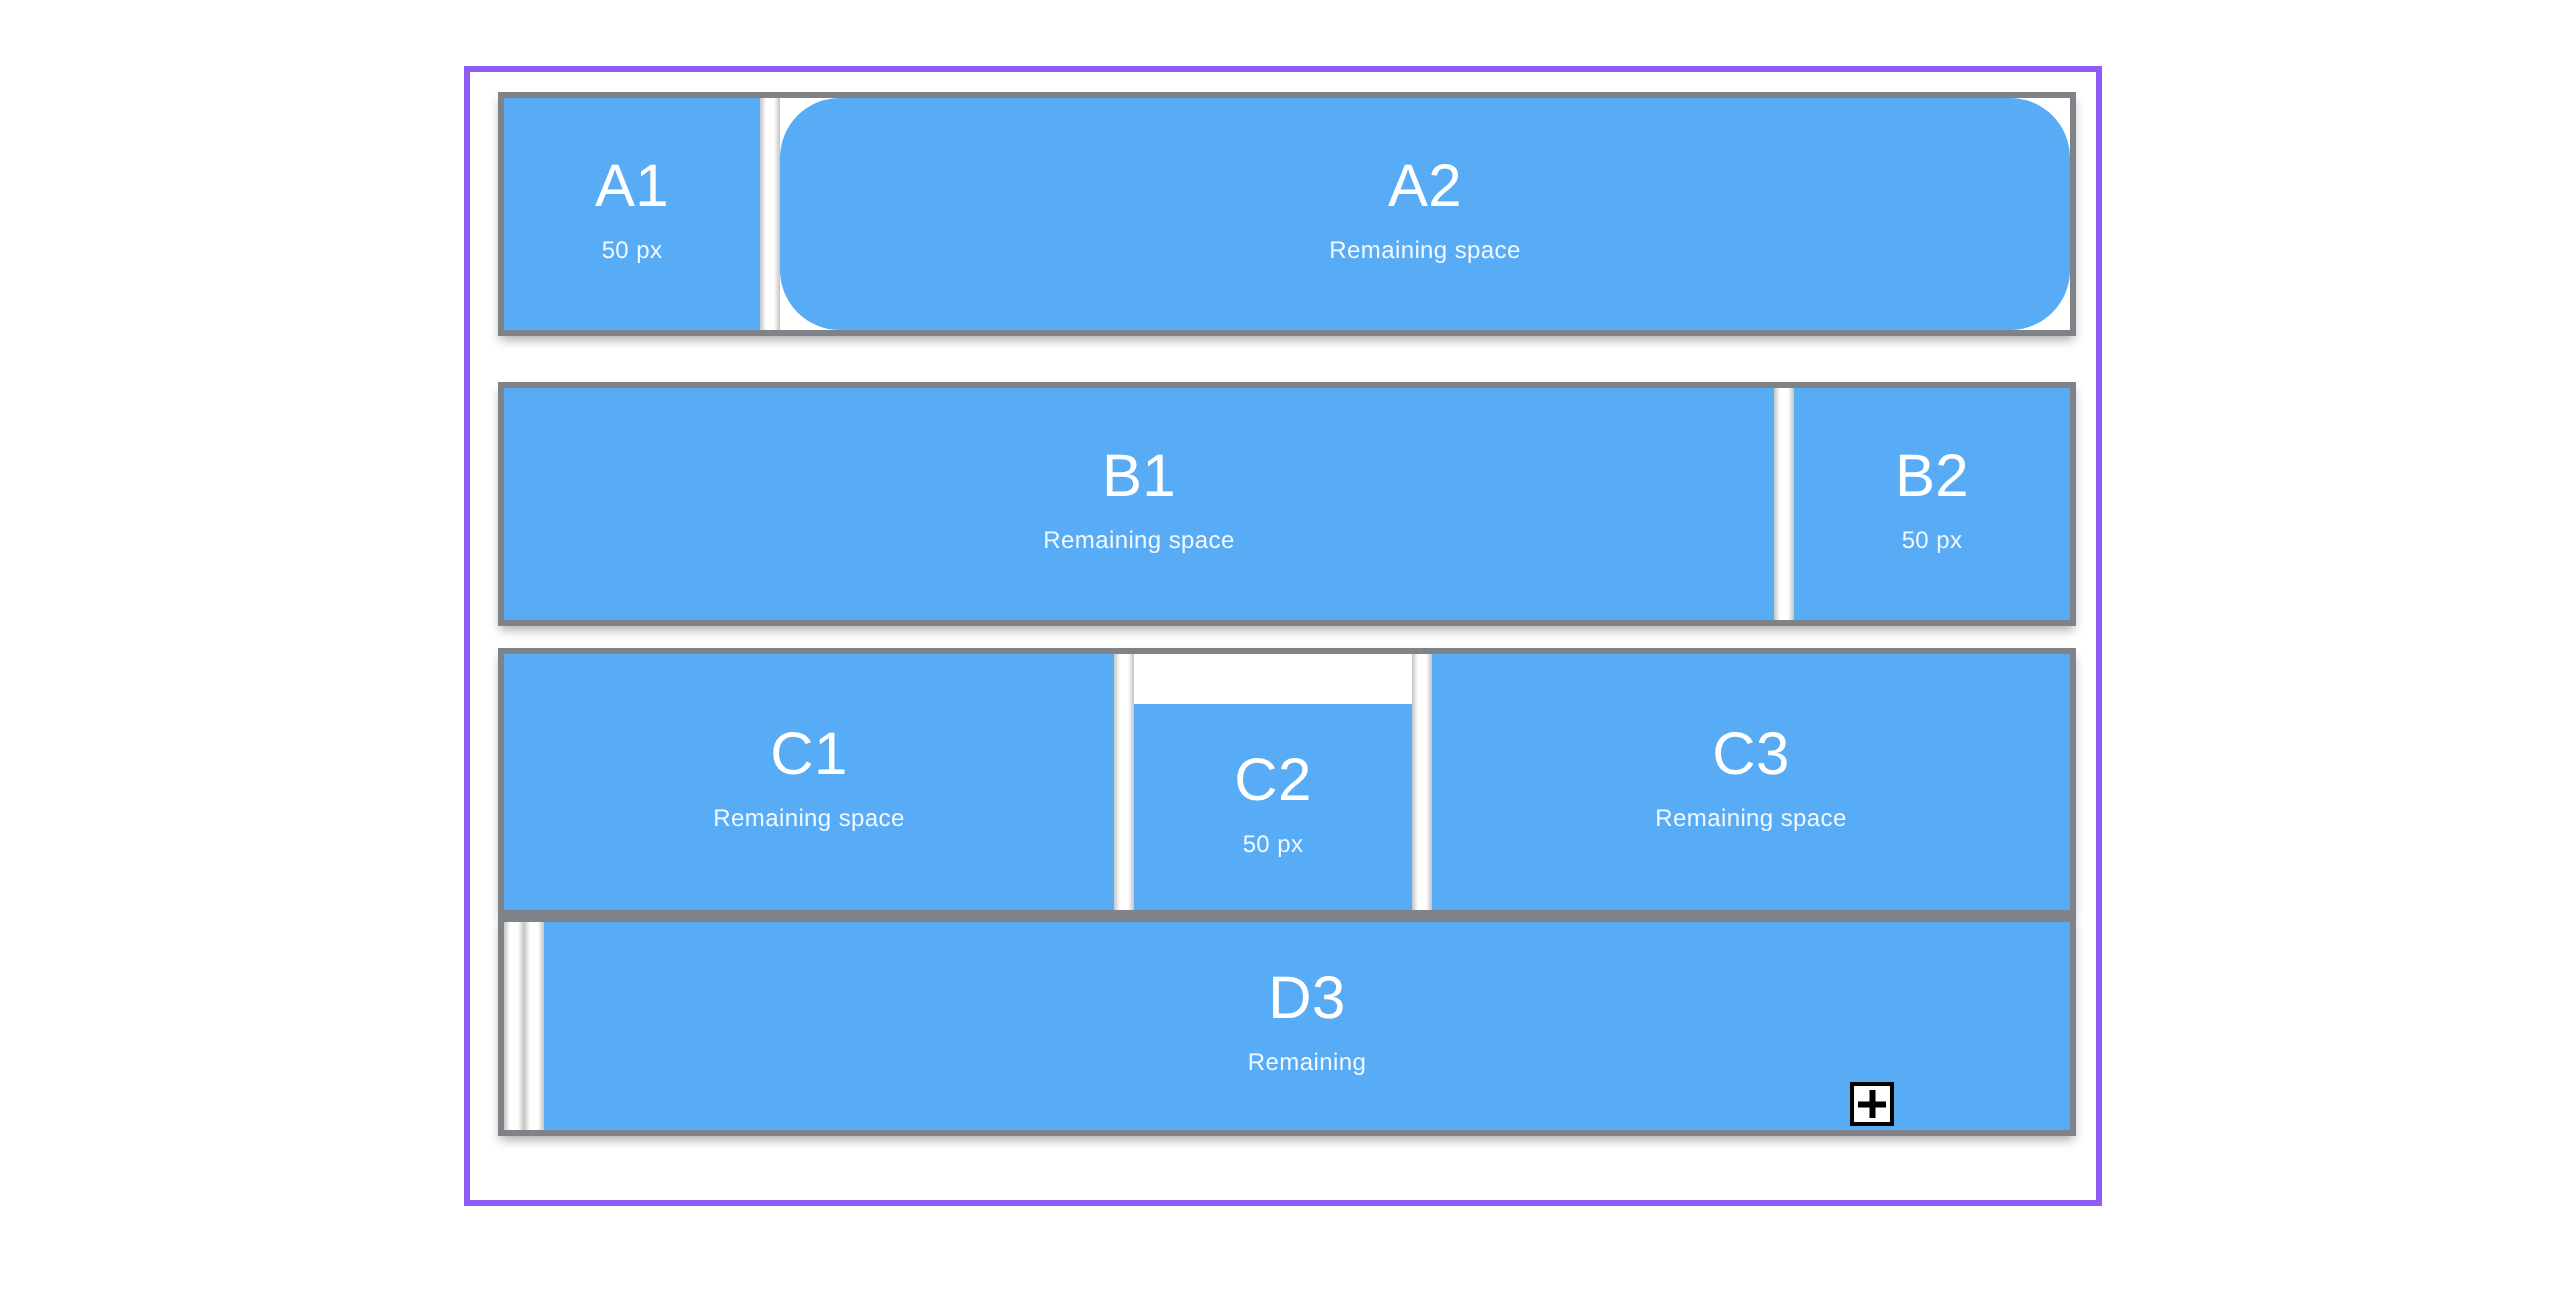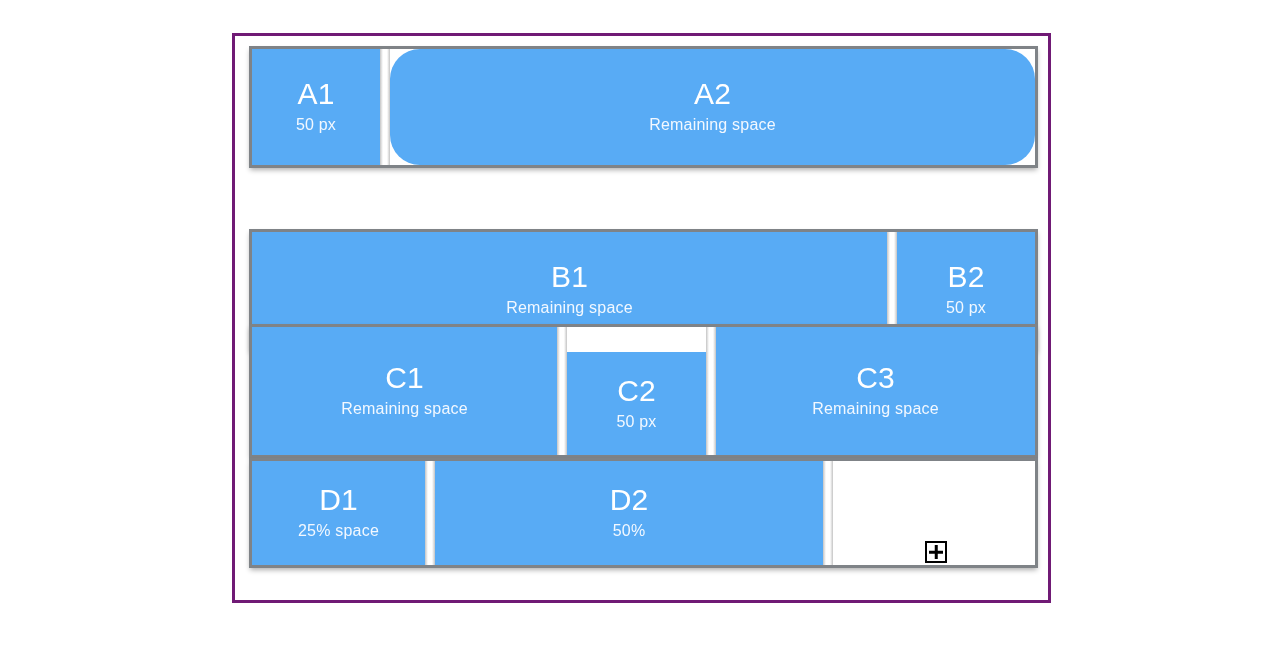--- a/index.html
+++ b/index.html
@@ -23,21 +23,21 @@
   }
 
   
   .outer-container {
     position: absolute;
     left: 232px;
     top: 33px;
     width: 819px;
     height: 570px;
     box-sizing: border-box;
-    border: 3px solid #701a75;
+    border: 3px solid #8b5cf6;
     background: #ffffff;
   }
 
   .rows-area {
     position: absolute;
     left: 14px;
     top: 10px;
     width: 789px;
     height: 520px;
   }
@@ -50,21 +50,21 @@
     box-sizing: border-box;
     border: 3px solid #7f8387;
     background: #ffffff;
     display: flex;
     flex-direction: row;
     align-items: stretch;
     box-shadow: 0 3px 5px -1px rgba(0,0,0,0.32);
   }
 
   .row-a { top: 0px;   height: 122px; }
-  .row-b { top: 145px; height: 122px; margin-top: 38px; }
+  .row-b { top: 145px; height: 122px; }
   .row-c { top: 278px; height: 134px; }
   .row-d { top: 412px; height: 110px; }
 
   
   .pane {
     position: relative;
     background: #58abf5;
     color: #ffffff;
     display: flex;
     flex-direction: column;
@@ -77,21 +77,21 @@
 
   .pane-title {
     font-size: 30px;
     line-height: 34px;
     font-weight: 400;
     color: #ffffff;
     letter-spacing: 0.2px;
   }
 
   .pane-sub {
-    font-size: 16px;
+    font-size: 12px;
     line-height: 24px;
     font-weight: 400;
     color: #f2f8ff;
     margin-top: 2px;
     letter-spacing: 0.2px;
   }
 
   
   .splitter {
     position: relative;
@@ -193,30 +193,26 @@
           <div class="pane-sub">50 px</div>
         </div>
         <div class="splitter"></div>
         <div class="pane" style="flex:1 1 auto;text-align:center;">
           <div class="pane-title">C3</div>
           <div class="pane-sub">Remaining space</div>
         </div>
       </div>
 
       <div class="split-row row-d">
-        <div class="pane" style="flex:0 0 173px;">
-          <div class="pane-title">D1</div>
-          <div class="pane-sub">25% space</div>
-        </div>
-        <div class="splitter"></div>
-        <div class="pane" style="flex:0 0 388px;">
-          <div class="pane-title">D2</div>
-          <div class="pane-sub">50%</div>
-        </div>
-        <div class="splitter"></div>
+        <div class="splitter"></div>
+        <div class="splitter"></div>
+        <div class="pane" style="flex:1 1 auto;">
+          <div class="pane-title">D3</div>
+          <div class="pane-sub">Remaining</div>
+        </div>
       </div>
 
     </div>
   </div>
 
   <div class="cursor-plus">
     <div class="bar-h"></div>
     <div class="bar-v"></div>
   </div>
 

